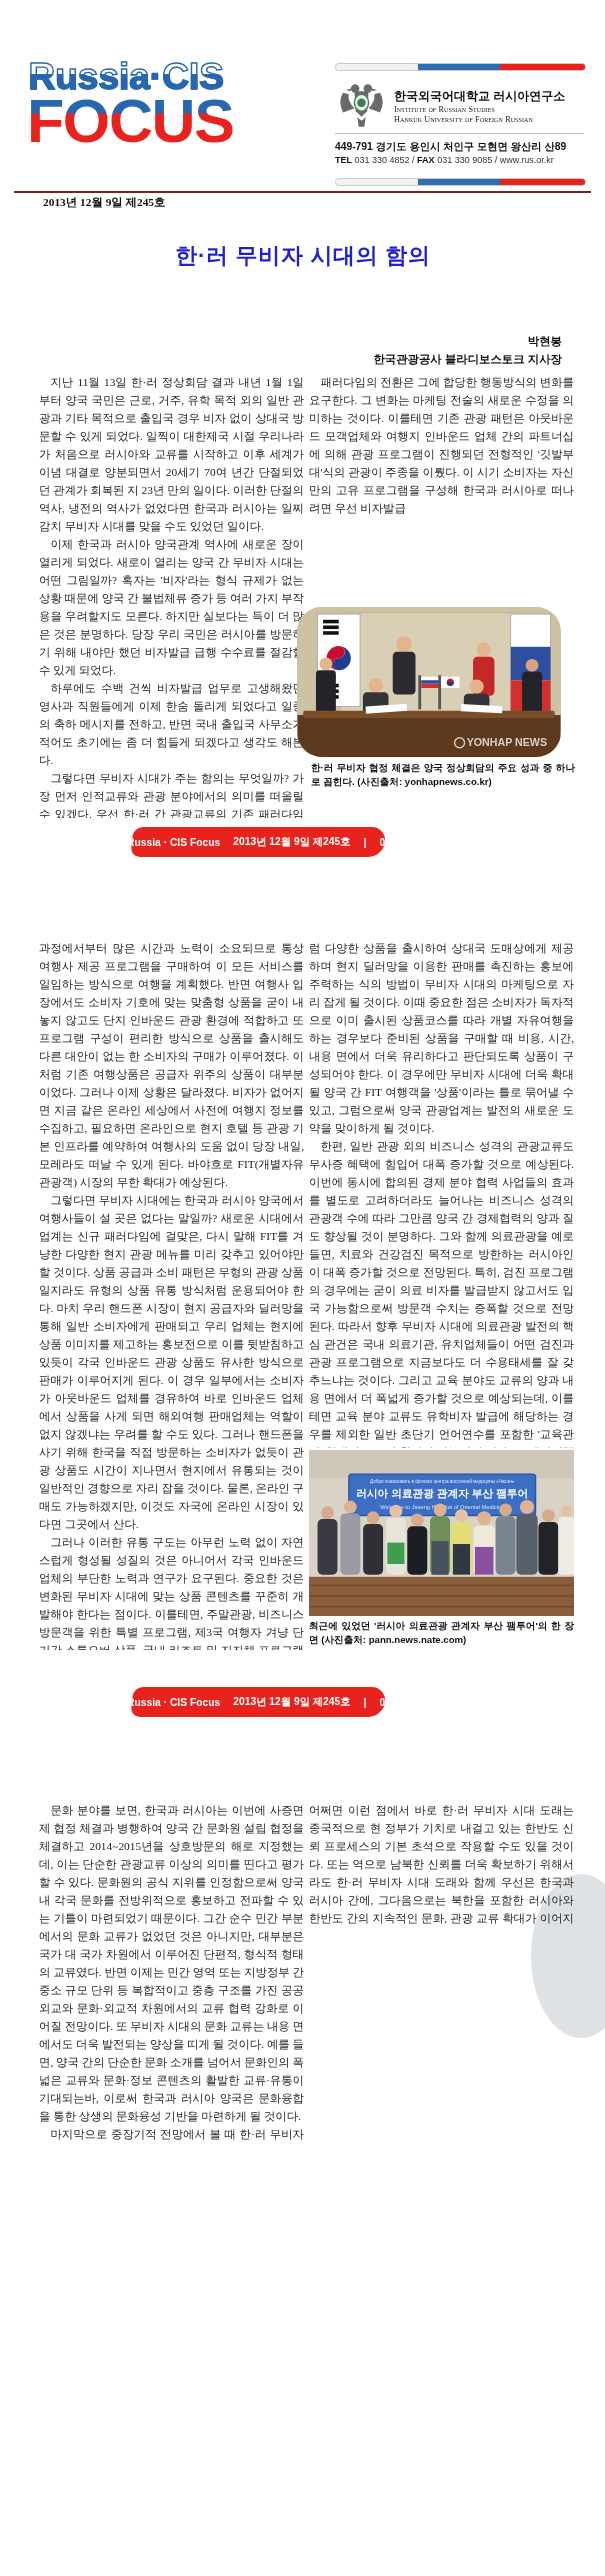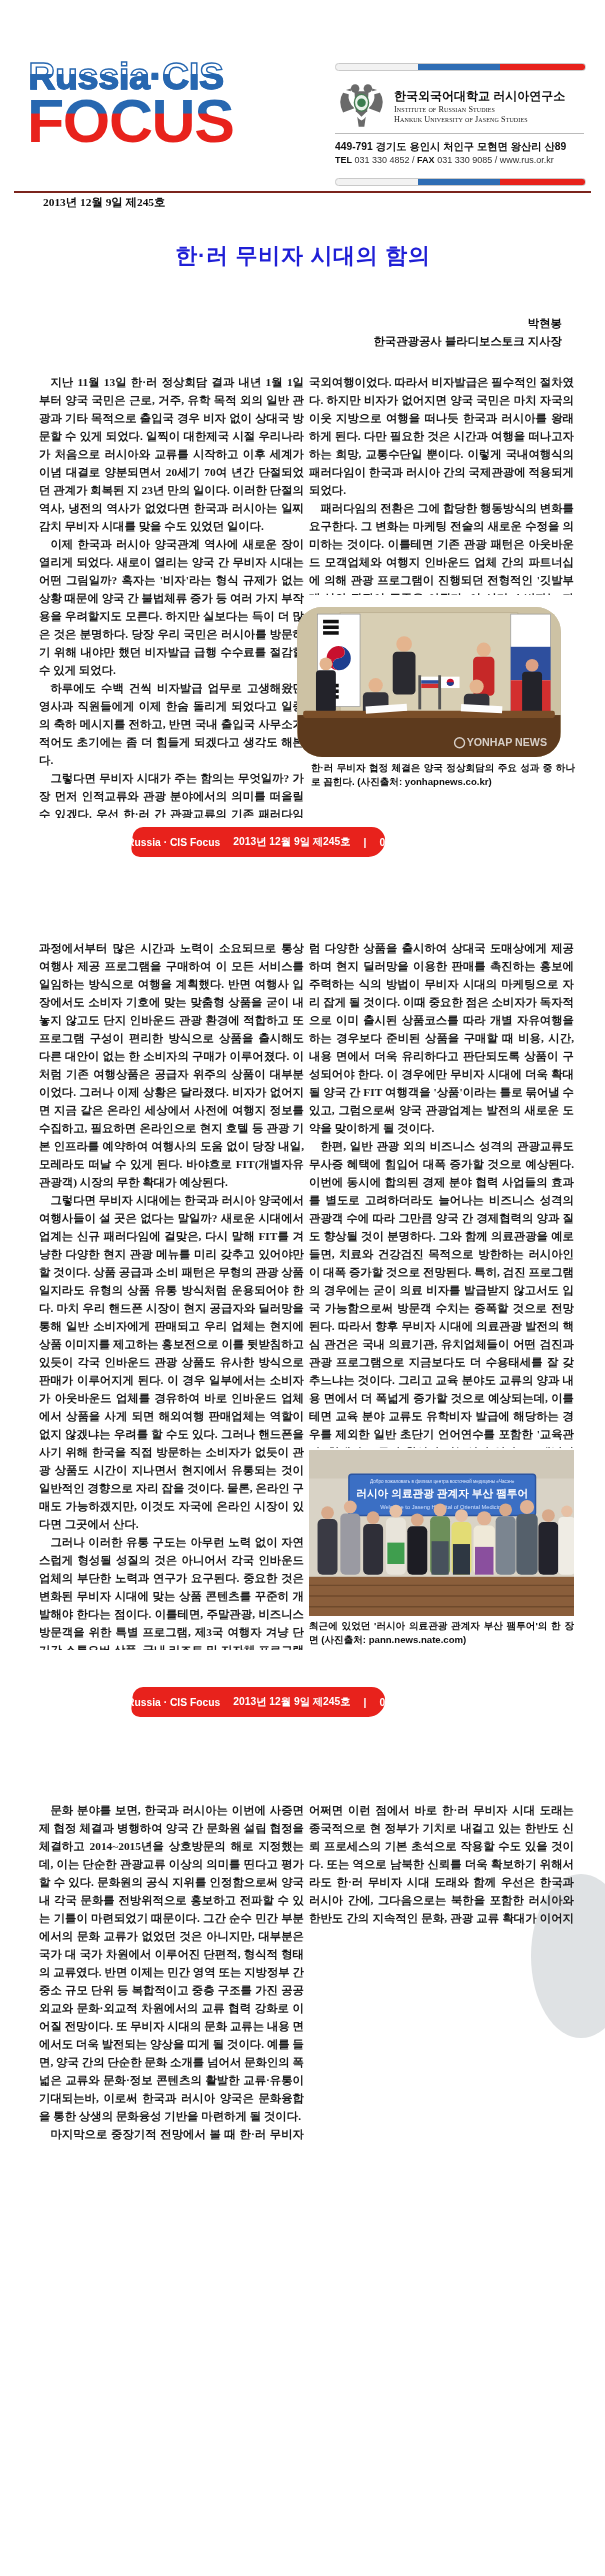--- a/index.html
+++ b/index.html
@@ -29,25 +29,25 @@
   .inst-tel{left:335px;top:155px;width:251px;font-family:"Liberation Sans","DejaVu Sans",sans-serif;
             font-size:9px;color:#333;}
   .inst-tel b{font-weight:bold;color:#111;}
   .issue-date{left:43px;top:195px;font-weight:bold;font-size:11.4px;color:#111;}
   .top-rule{left:14.3px;top:191px;width:577px;height:2.1px;background:#7b241c;}
 
   
   .title{left:0;top:241px;width:606px;text-align:center;
          font-family:"Liberation Sans","DejaVu Sans",sans-serif;font-weight:bold;
          font-size:22px;letter-spacing:0.7px;color:#1f1fd6;}
-  .author{left:309px;top:314px;width:253px;text-align:right;font-weight:bold;
+  .author{left:309px;top:332px;width:253px;text-align:right;font-weight:bold;
           font-family:"Liberation Sans","DejaVu Sans",sans-serif;font-size:11.4px;line-height:18px;color:#111;}
 
   
-  .col{font-size:11.4px;line-height:18px;text-align:justify;overflow:hidden;color:#1b1b1b;font-weight:bold;}
+  .col{font-size:11.4px;line-height:18px;text-align:justify;overflow:hidden;color:#1b1b1b;}
   .col p{margin:0;text-indent:1em;}
   .col p.cont{text-indent:0;}
   .c-p1l{left:39px; top:373px; width:265px;height:445px;}
   .c-p1r{left:309px;top:373px; width:265px;height:222px;}
   .c-p2l{left:39px; top:939px;width:265px;height:711px;}
   .c-p2r{left:309px;top:939px;width:265px;height:509px;}
   .c-p3l{left:39px; top:1801px;width:265px;height:619px;}
   .c-p3r{left:309px;top:1801px;width:265px;height:125px;}
 
   
@@ -103,21 +103,21 @@
       <path d="M26 16 L46 16 L44 44 L36 52 L28 44 Z"></path>
       <path d="M30 52 Q36 62 42 52 L40 66 L32 66 Z"></path>
     </g>
     <ellipse cx="36" cy="32" rx="10" ry="12" fill="#e9f2ea" stroke="#4a7d55" stroke-width="2"></ellipse>
     <circle cx="36" cy="32" r="6" fill="#3b7d4f"></circle>
   </svg>
 
   <div class="abs inst-kr">한국외국어대학교 러시아연구소</div>
   <div class="abs inst-en">
     <div>Institute of Russian Studies</div>
-    <div>Hankuk University of Jaseng Studies</div>
+    <div>Hankuk University of Foreign Russian</div>
   </div>
   <div class="abs inst-divider"></div>
   <div class="abs inst-addr">449-791 경기도 용인시 처인구 모현면 왕산리 산89</div>
   <div class="abs inst-tel">
     <b>TEL</b>
     <span>031 330 4852</span> /
     <b>FAX</b>
     <span>031 330 9085</span> /
     <span>www.rus.or.kr</span>
   </div>
@@ -132,21 +132,20 @@
     <div>한국관광공사 블라디보스토크 지사장</div>
   </div>
 
   <div class="abs col c-p1l">
     <p>지난 11월 13일 한·러 정상회담 결과 내년 1월 1일부터 양국 국민은 근로, 거주, 유학 목적 외의 일반 관광과 기타 목적으로 출입국 경우 비자 없이 상대국 방문할 수 있게 되었다. 일찍이 대한제국 시절 우리나라가 처음으로 러시아와 교류를 시작하고 이후 세계가 이념 대결로 양분되면서 20세기 70여 년간 단절되었던 관계가 회복된 지 23년 만의 일이다. 이러한 단절의 역사, 냉전의 역사가 없었다면 한국과 러시아는 일찌감치 무비자 시대를 맞을 수도 있었던 일이다.</p>
     <p>이제 한국과 러시아 양국관계 역사에 새로운 장이 열리게 되었다. 새로이 열리는 양국 간 무비자 시대는 어떤 그림일까? 혹자는 '비자'라는 형식 규제가 없는 상황 때문에 양국 간 불법체류 증가 등 여러 가지 부작용을 우려할지도 모른다. 하지만 실보다는 득이 더 많은 것은 분명하다. 당장 우리 국민은 러시아를 방문하기 위해 내야만 했던 비자발급 급행 수수료를 절감할 수 있게 되었다.</p>
     <p>하루에도 수백 건씩 비자발급 업무로 고생해왔던 영사과 직원들에게 이제 한숨 돌리게 되었다고 일종의 축하 메시지를 전하고, 반면 국내 출입국 사무소가 적어도 초기에는 좀 더 힘들게 되겠다고 생각도 해본다.</p>
     <p>그렇다면 무비자 시대가 주는 함의는 무엇일까? 가장 먼저 인적교류와 관광 분야에서의 의미를 떠올릴 수 있겠다. 우선 한·러 간 관광교류의 기존 패러다임이 근본적으로 달라질 것이다. 지금까지 여행은 상대국 여행, 즉</p>
   </div>
   <div class="abs col c-p1r">
-    <p class="cont">국외여행이었다. 따라서 비자발급은 필수적인 절차였다. 하지만 비자가 없어지면 양국 국민은 마치 자국의 이웃 지방으로 여행을 떠나듯 한국과 러시아를 왕래하게 된다. 다만 필요한 것은 시간과 여행을 떠나고자 하는 희망, 교통수단일 뿐이다. 이렇게 국내여행식의 패러다임이 한국과 러시아 간의 국제관광에 적용되게 되었다.</p>
     <p>패러다임의 전환은 그에 합당한 행동방식의 변화를 요구한다. 그 변화는 마케팅 전술의 새로운 수정을 의미하는 것이다. 이를테면 기존 관광 패턴은 아웃바운드 모객업체와 여행지 인바운드 업체 간의 파트너십에 의해 관광 프로그램이 진행되던 전형적인 '깃발부대'식의 관광이 주종을 이뤘다. 이 시기 소비자는 자신만의 고유 프로그램을 구성해 한국과 러시아로 떠나려면 우선 비자발급</p>
   </div>
 
   <div class="abs photo" style="left:297px;top:607px;width:264px;height:150px;border-radius:25px;">
     <svg width="264" height="150" viewBox="0 0 370 211">
       <rect width="370" height="211" fill="#cdc2a4"></rect>
       <rect x="60" y="8" width="250" height="150" fill="#d8cfb4" stroke="#b8ad8d"></rect>
       <rect x="28" y="10" width="60" height="130" fill="#ffffff" stroke="#999"></rect>
       <path d="M58 55 a17 17 0 0 1 0 34 a8.5 8.5 0 0 1 0-17 a8.5 8.5 0 0 0 0-17" fill="#1d3e8f"></path>
       <path d="M58 89 a17 17 0 0 1 0-34 a8.5 8.5 0 0 1 0 17 a8.5 8.5 0 0 0 0 17" fill="#c8102e"></path>

